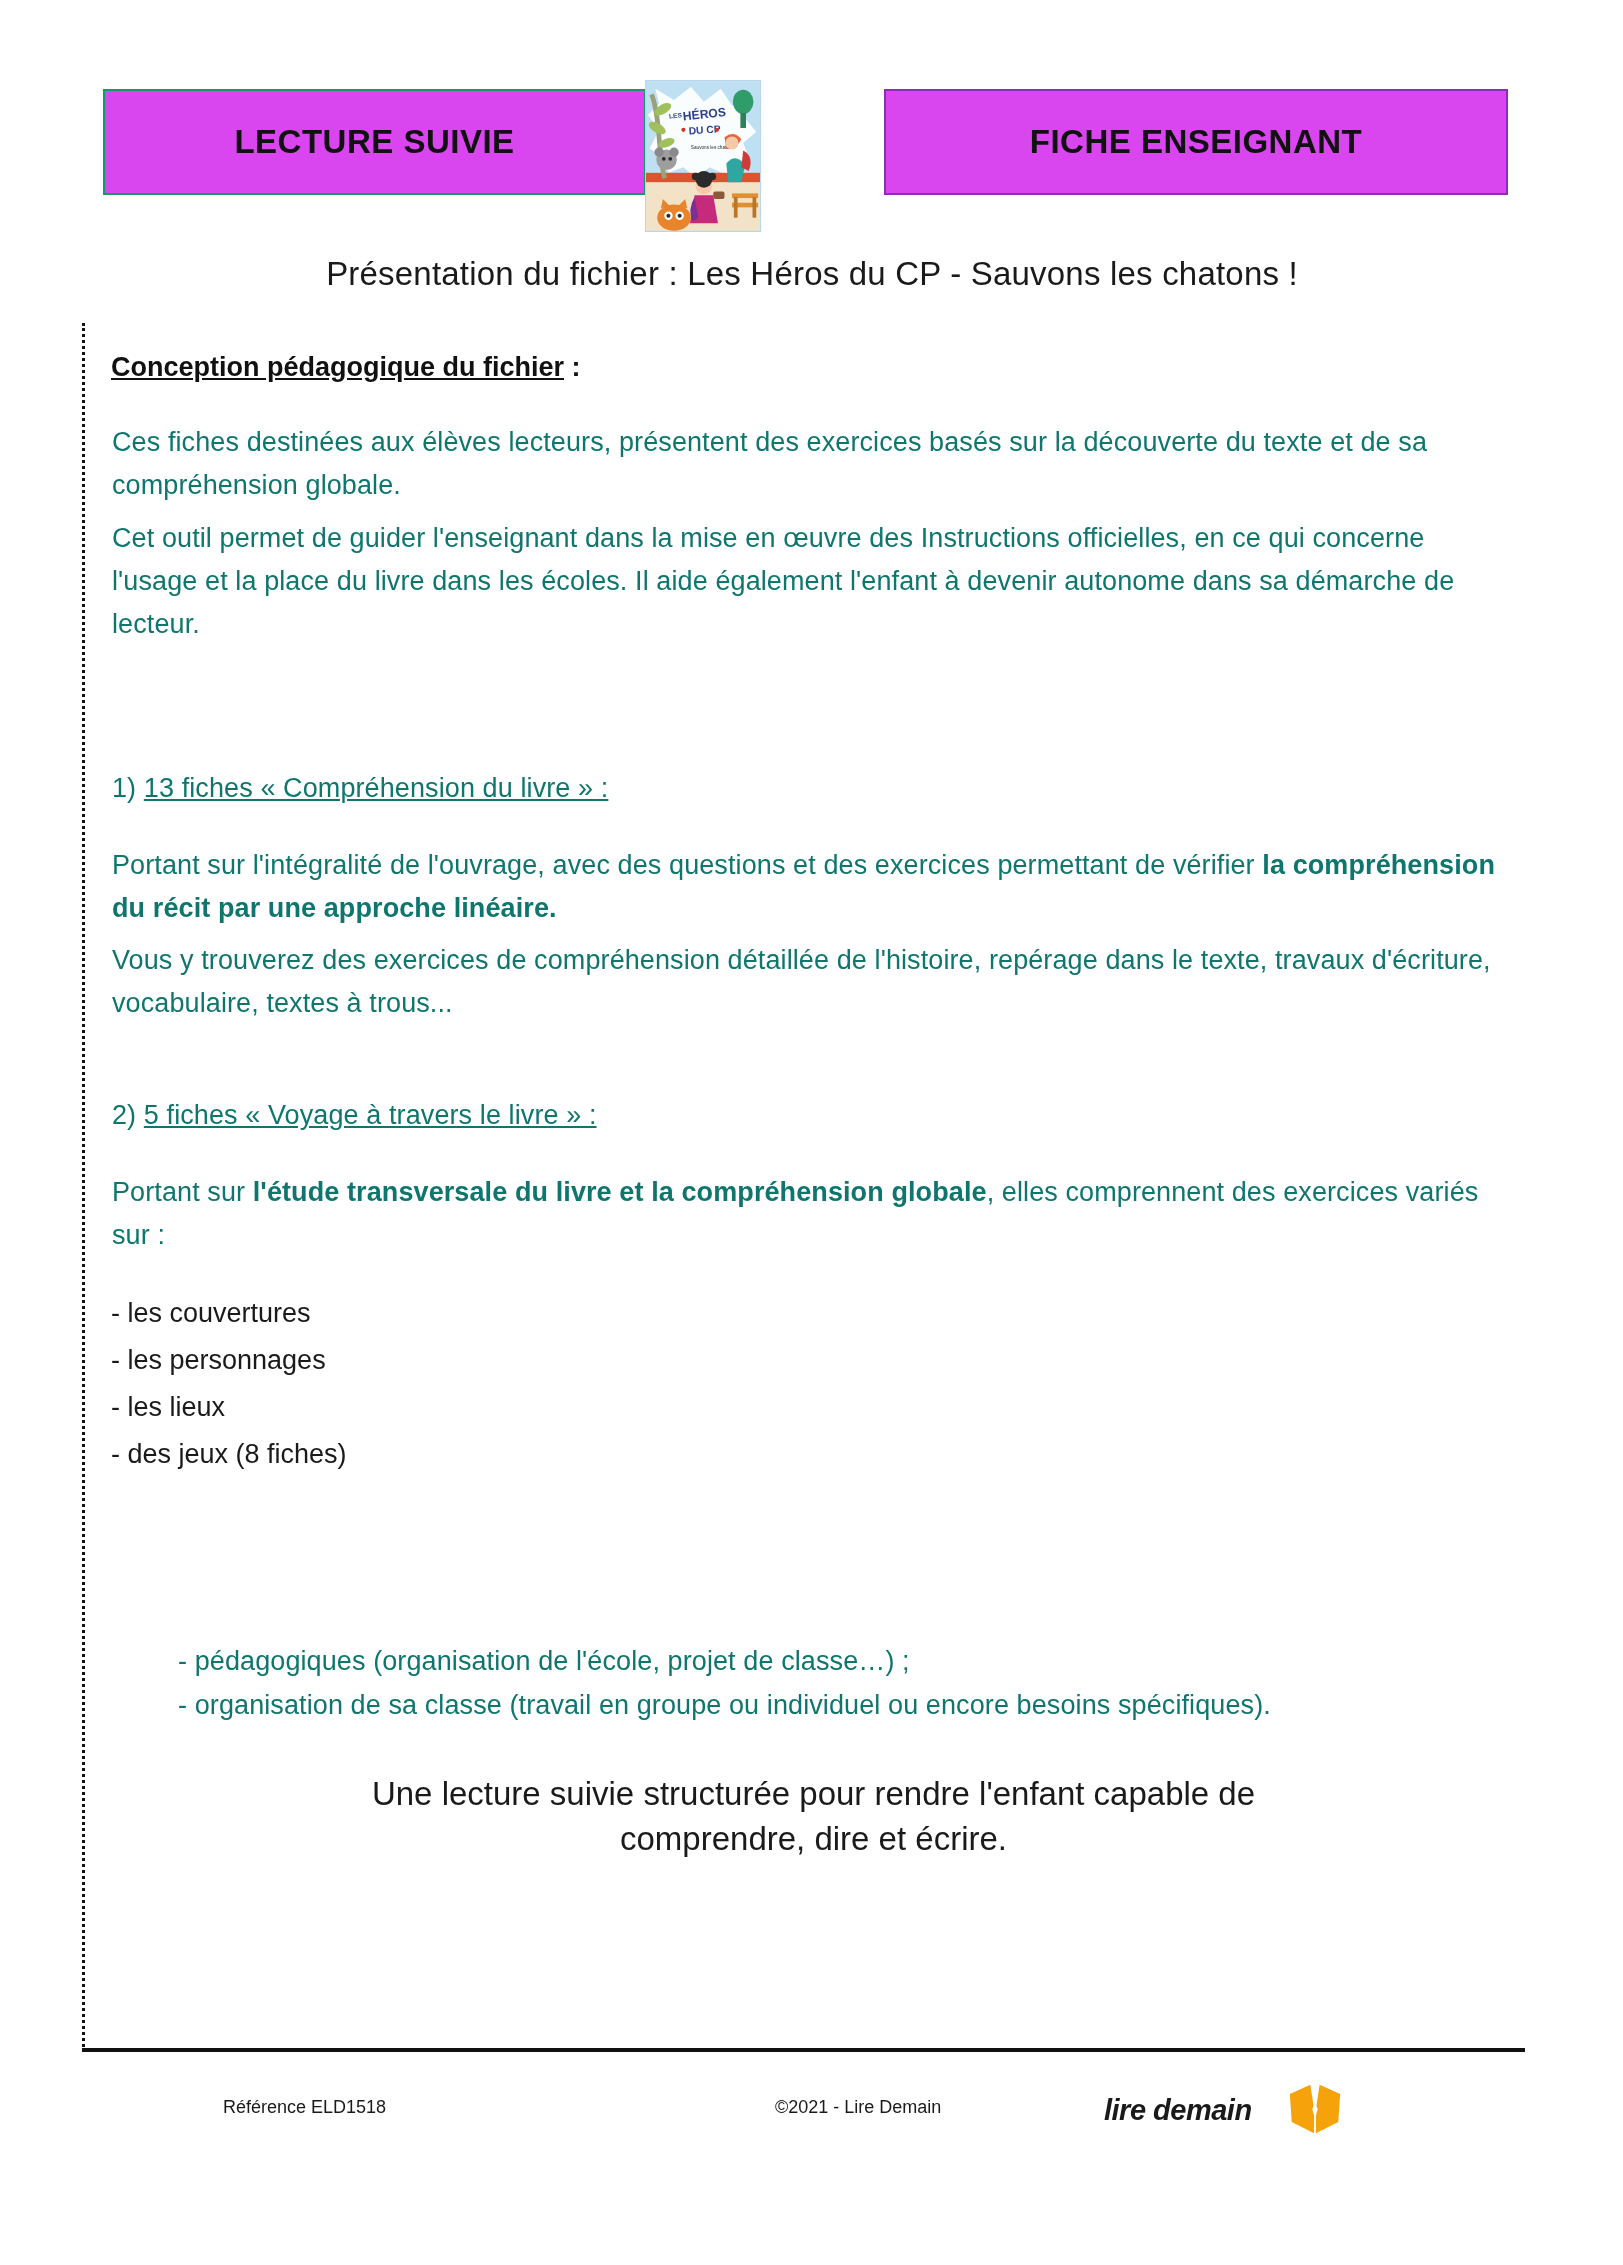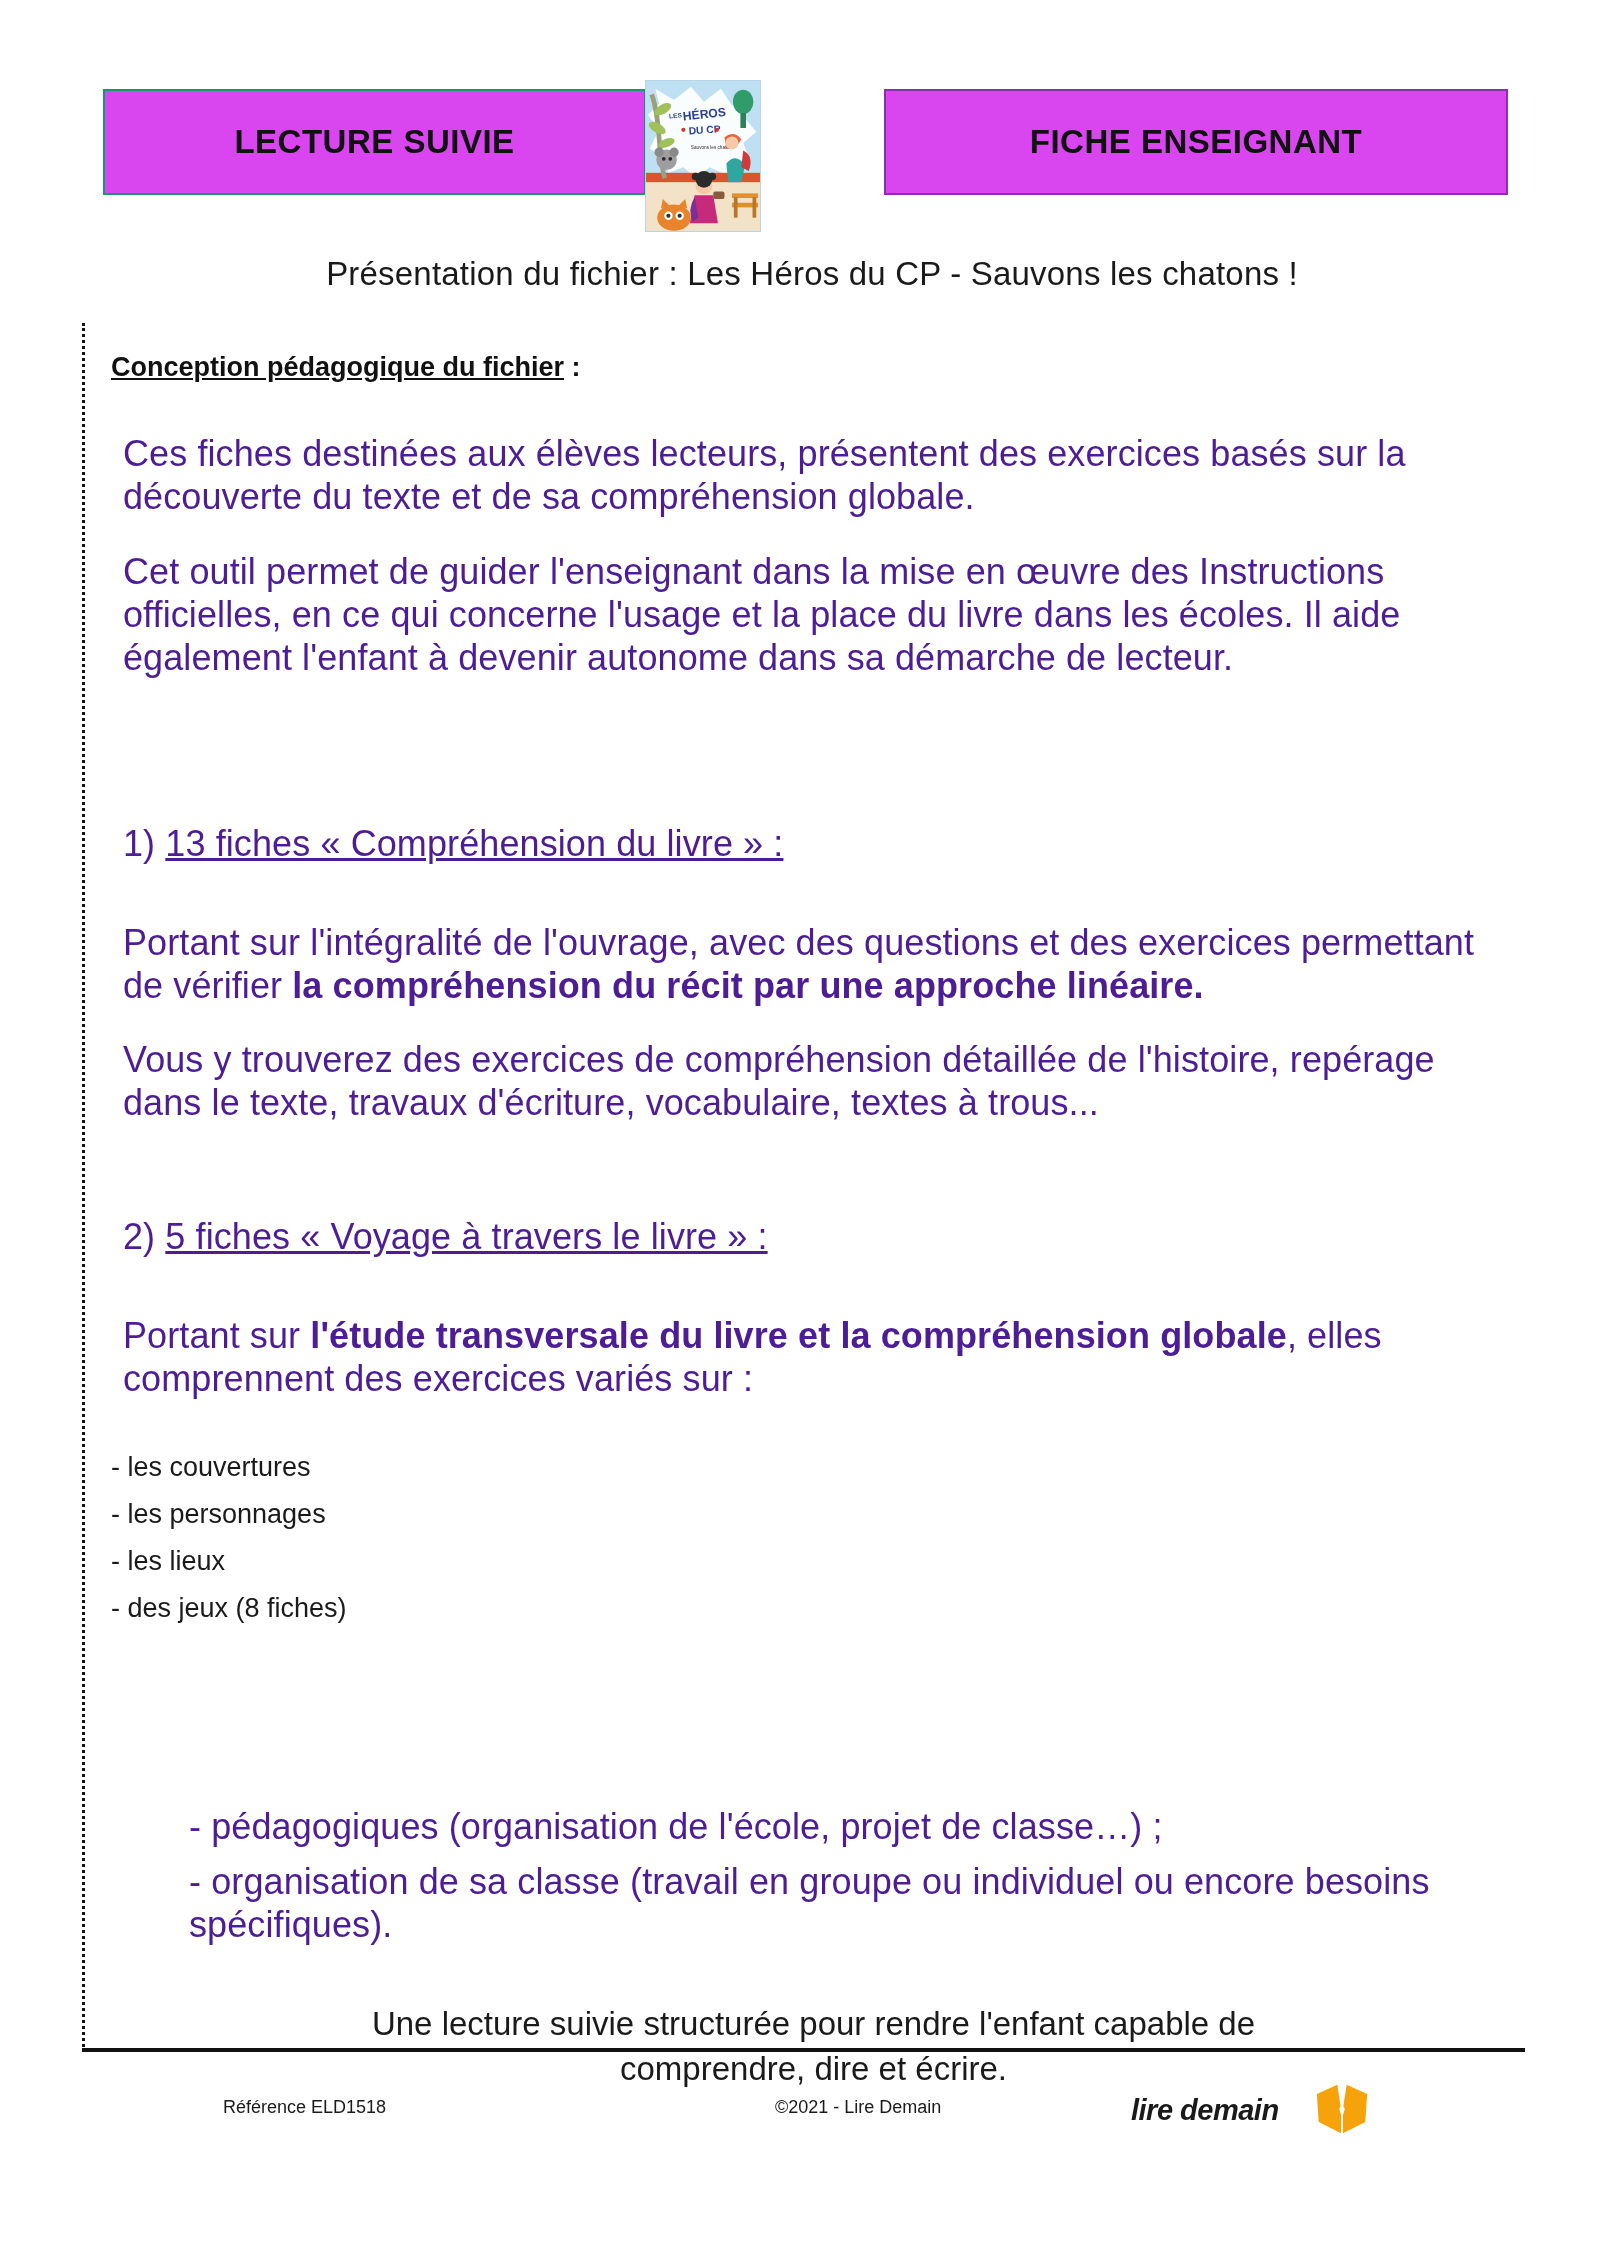--- a/index.html
+++ b/index.html
@@ -92,24 +92,24 @@
   }
 
   
   .content {
     position: absolute;
     left: 111px;
     top: 347px;
     width: 1405px;
   }
   .para {
-    font-size: 36px;
+    font-size: 27px;
     line-height: 43px;
-    color: #4c1d95;
-    margin: 12px;
+    color: #0f766e;
+    margin: 1px;
     letter-spacing: 0.1px;
   }
   .sect-head {
     font-size: 27px;
     font-weight: bold;
     line-height: 41px;
     margin: 0;
     color: #111111;
   }
   .sect-head .u { text-decoration: underline; }
@@ -166,21 +166,21 @@
   }
   .footer-copy {
     position: absolute;
     left: 693px;
     top: 22.5px;
     font-size: 18px;
     color: #1a1a1a;
   }
   .footer-logo {
     position: absolute;
-    left: 1049px;
+    left: 1022px;
     top: 4.7px;
     width: 244px;
     height: 58px;
   }
   .footer-logo-text {
     position: absolute;
     left: 0;
     top: 15px;
     font-family: "Liberation Sans", sans-serif;
     font-style: italic;

